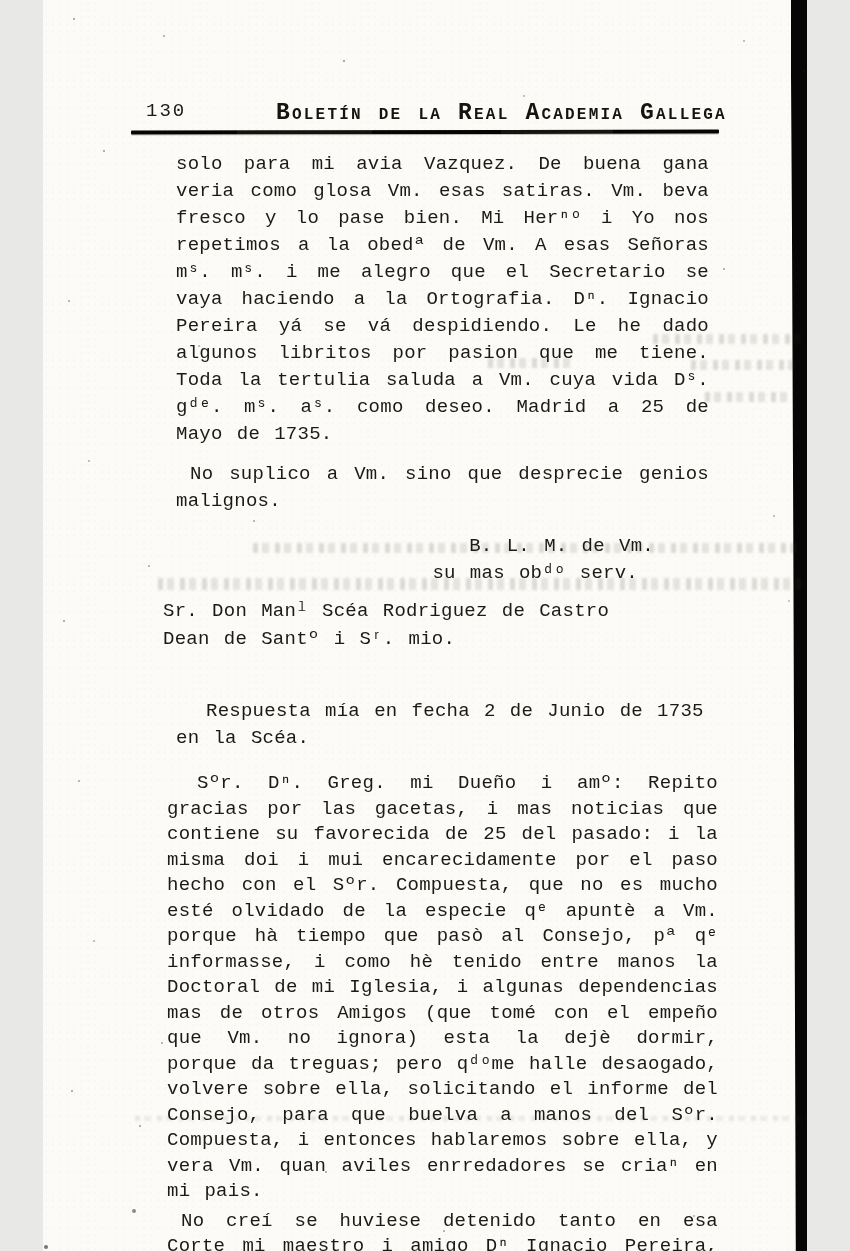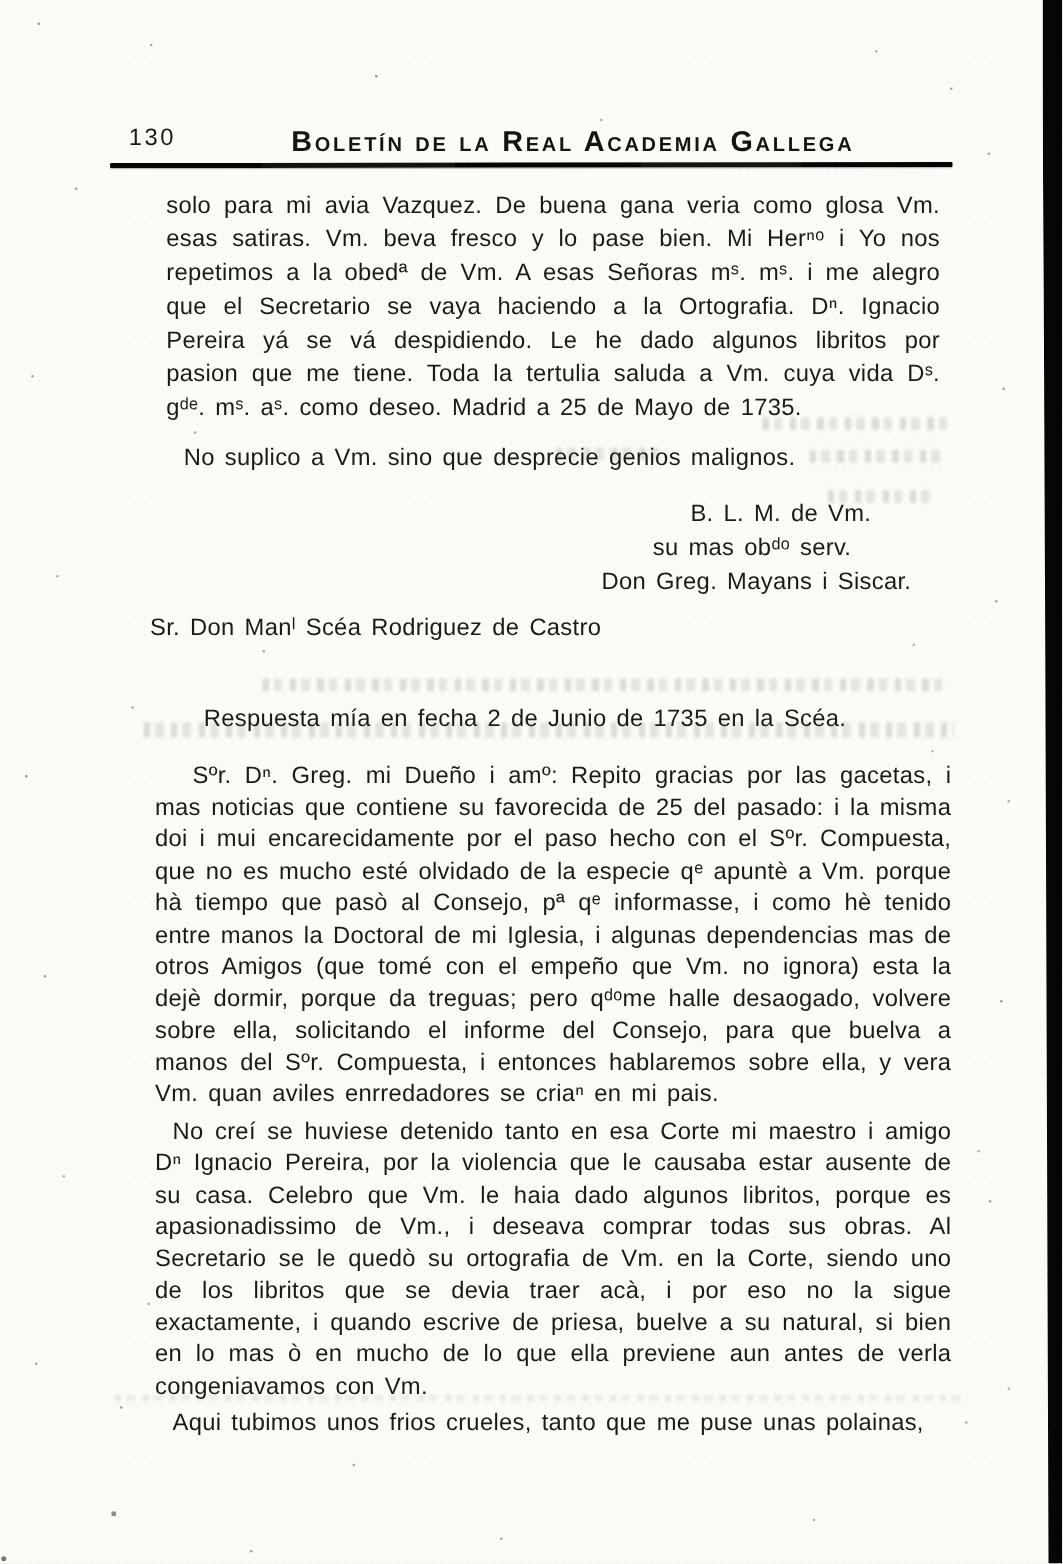--- a/index.html
+++ b/index.html
@@ -1,24 +1,24 @@
 <!DOCTYPE html>
 <html><head>
 <meta charset="utf-8">
 <style>
   html,body{margin:0;padding:0;background:#e8e8e6;}
   .page{
     position:relative;
-    width:850px;height:1251px;
+    width:764px;height:1251px;
     margin:0 auto;
     background-color:#fcfbf7;
     background-image:radial-gradient(rgba(40,35,25,0.028) 1px, transparent 1px);
     background-size:7px 7px;
     overflow:hidden;
-    font-family:Liberation Sans, sans-serif;
+    font-family:Liberation Mono, monospace;
     color:#1d1a16;
   }
   
   .scan-bar{
     position:absolute;top:0;right:0;width:16px;height:100%;
     background:#060606;
     clip-path:polygon(0 0,100% 0,100% 100%,30% 100%,24% 78%,14% 42%,6% 18%,0 6%);
   }
   
   .speck{
@@ -123,25 +123,25 @@
 
   <main class="body-block">
 
     <p class="para">solo para mi avia Vazquez. De buena gana veria como glosa Vm. esas satiras. Vm. beva fresco y lo pase bien. Mi Herⁿᵒ i Yo nos repetimos a la obedª de Vm. A esas Señoras mˢ. mˢ. i me alegro que el Secretario se vaya haciendo a la Ortografia. Dⁿ. Ignacio Pereira yá se vá despidiendo. Le he dado algunos libritos por pasion que me tiene. Toda la tertulia saluda a Vm. cuya vida Dˢ. gᵈᵉ. mˢ. aˢ. como deseo. Madrid a 25 de Mayo de 1735.</p>
 
     <p class="para indent-sm">No suplico a Vm. sino que desprecie genios malignos.</p>
 
     <div class="closing">
       <div class="c1">B. L. M. de Vm.</div>
       <div class="c2">su mas obᵈᵒ serv.</div>
-      <div class="c3">Don Greg. Mayans i Siscar.</div>
     </div>
 
     <div class="addressee">
       <div>Sr. Don Manˡ Scéa Rodriguez de Castro</div>
+      <div>Dean de Santº i Sʳ. mio.</div>
     </div>
 
     <p class="reply-note">Respuesta mía en fecha 2 de Junio de 1735 en la Scéa.</p>
 
     <div class="reply-body">
       <p class="para indent-md">Sºr. Dⁿ. Greg. mi Dueño i amº: Repito gracias por las gacetas, i mas noticias que contiene su favorecida de 25 del pasado: i la misma doi i mui encarecidamente por el paso hecho con el Sºr. Compuesta, que no es mucho esté olvidado de la especie qᵉ apuntè a Vm. porque hà tiempo que pasò al Consejo, pª qᵉ informasse, i como hè tenido entre manos la Doctoral de mi Iglesia, i algunas dependencias mas de otros Amigos (que tomé con el empeño que Vm. no ignora) esta la dejè dormir, porque da treguas; pero qᵈᵒme halle desaogado, volvere sobre ella, solicitando el informe del Consejo, para que buelva a manos del Sºr. Compuesta, i entonces hablaremos sobre ella, y vera Vm. quan aviles enrredadores se criaⁿ en mi pais.</p>
       <p class="para indent-sm">No creí se huviese detenido tanto en esa Corte mi maestro i amigo Dⁿ Ignacio Pereira, por la violencia que le causaba estar ausente de su casa. Celebro que Vm. le haia dado algunos libritos, porque es apasionadissimo de Vm., i deseava comprar todas sus obras. Al Secretario se le quedò su ortografia de Vm. en la Corte, siendo uno de los libritos que se devia traer acà, i por eso no la sigue exactamente, i quando escrive de priesa, buelve a su natural, si bien en lo mas ò en mucho de lo que ella previene aun antes de verla congeniavamos con Vm.</p>
       <p class="para indent-sm">Aqui tubimos unos frios crueles, tanto que me puse unas polainas,</p>
     </div>
 

